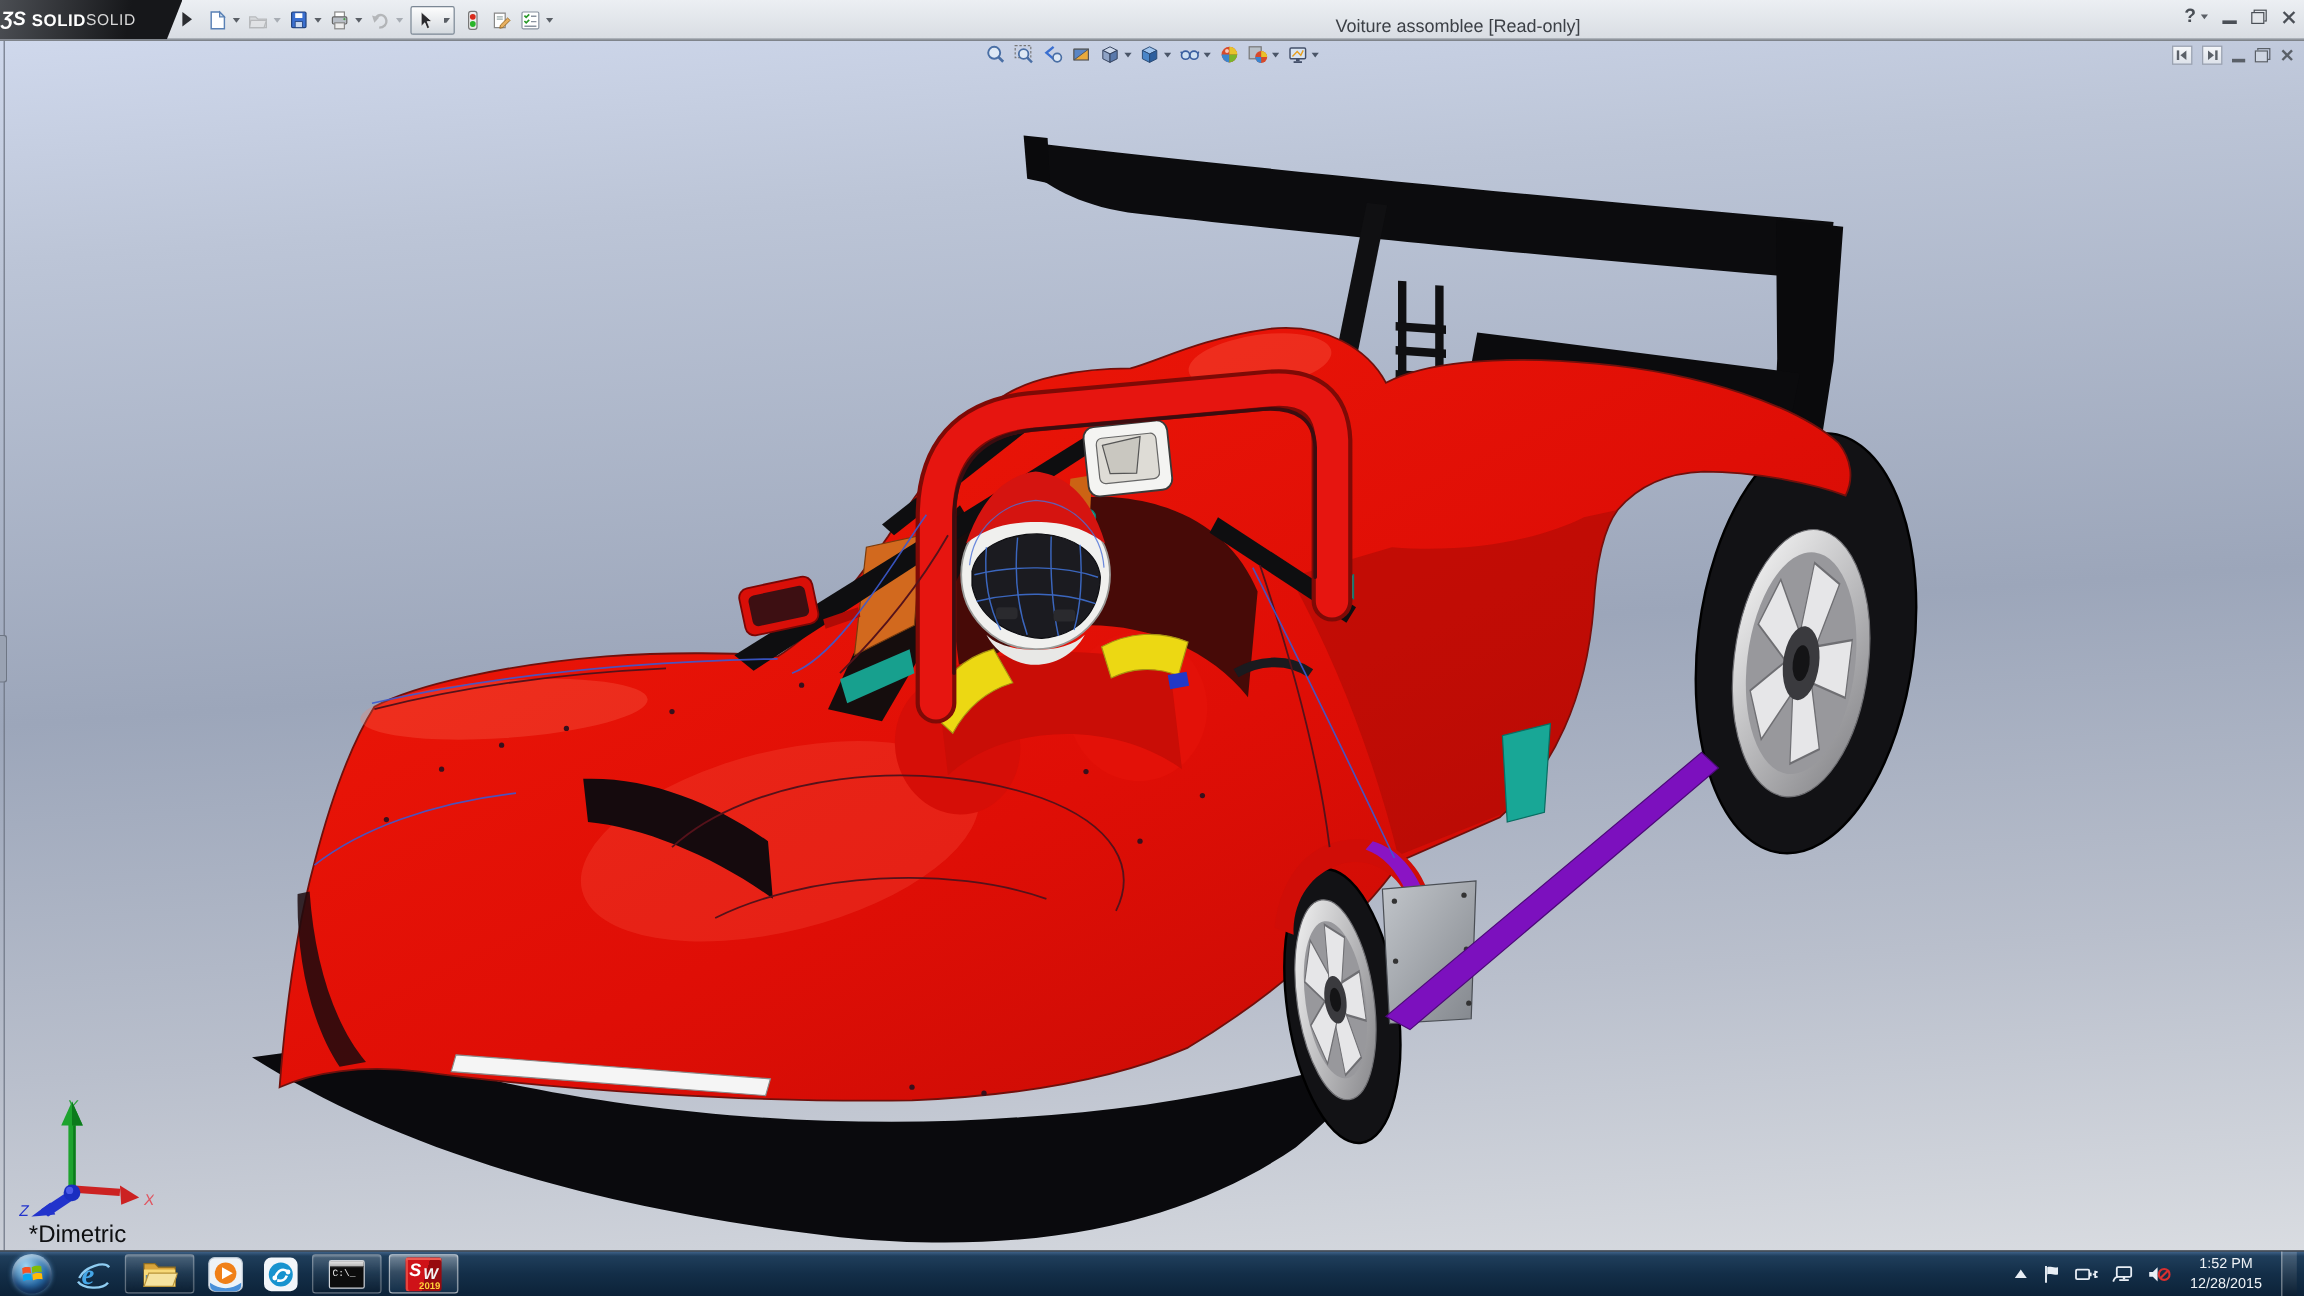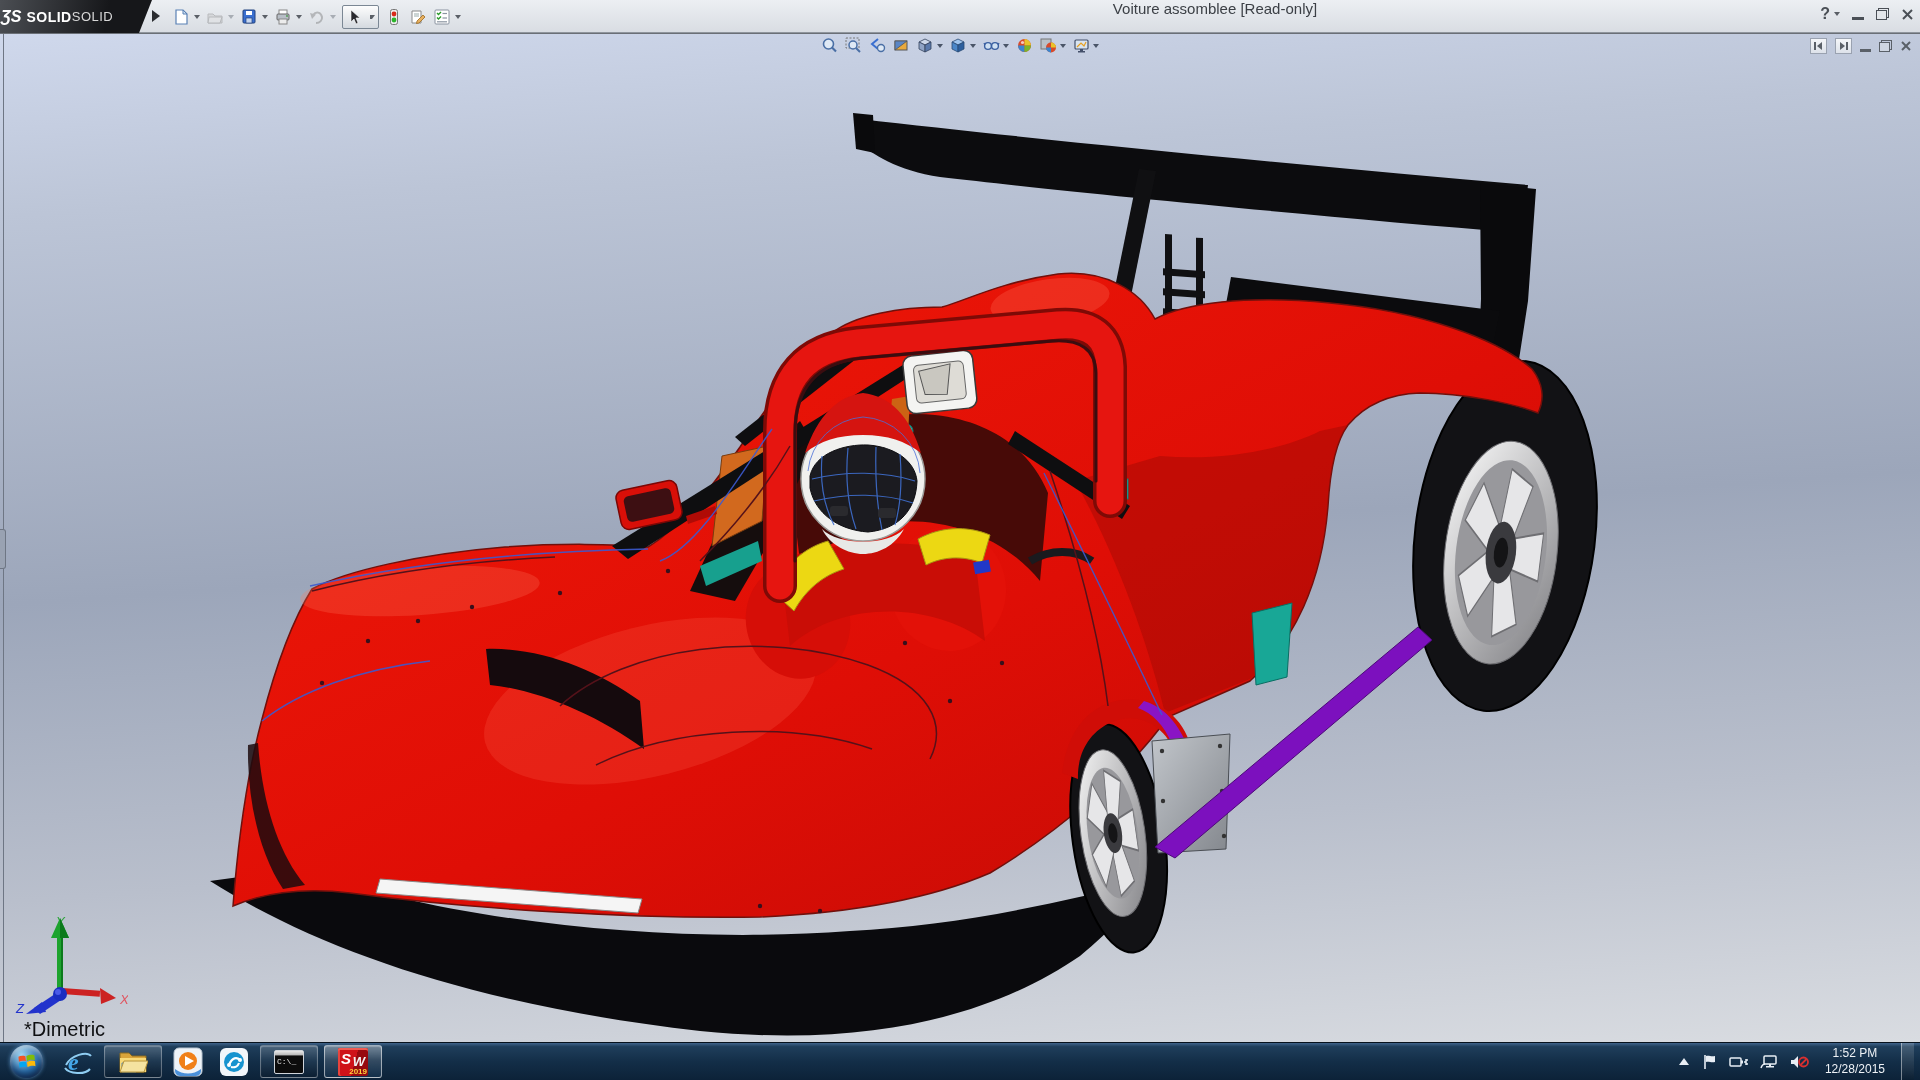--- a/index.html
+++ b/index.html
@@ -22,21 +22,21 @@
   .qat { position:absolute; left:172px; top:0; height:33px; display:flex; align-items:center; }
   .qat-item { display:flex; align-items:center; margin-right:6px; }
   .qat-item svg { display:block; }
   .qat-item.disabled svg { opacity:.4; filter:grayscale(1); }
   .caret { width:0; height:0; border:3px solid transparent; border-top:4px solid #5a5f66; margin:3px 0 0 4px; }
   .qat-item.disabled .caret { border-top-color:#a8adb4; }
   .select-box { display:flex; align-items:center; border:1px solid #7b8794; border-radius:2px;
     background:linear-gradient(#fdfdfd,#d4d9df); padding:2px 3px; margin-right:6px; }
   .select-box .caret { margin-left:6px; border-left:1px; padding-left:2px; }
 
-  .title-text { position:absolute; left:1015px; top:0; width:400px; text-align:center;
+  .title-text { position:absolute; left:1015px; top:14px; width:400px; text-align:center;
     font-size:15px; color:#3c4046; }
 
   .win-controls { position:absolute; right:6px; top:5px; display:flex; align-items:center; gap:12px; }
   .wc { color:#4a4f56; display:flex; align-items:center; cursor:default; }
   .help-glyph { font-size:16px; font-weight:bold; }
   .min-glyph { width:12px; height:3px; background:#4a4f56; margin-top:9px; }
   .restore-glyph { position:relative; width:13px; height:12px; }
   .restore-glyph:before { content:""; position:absolute; right:0; top:0; width:9px; height:8px; border:1.5px solid #4a4f56; }
   .restore-glyph:after { content:""; position:absolute; left:0; bottom:0; width:9px; height:8px; border:1.5px solid #4a4f56; background:#e3e6ea; }
 

